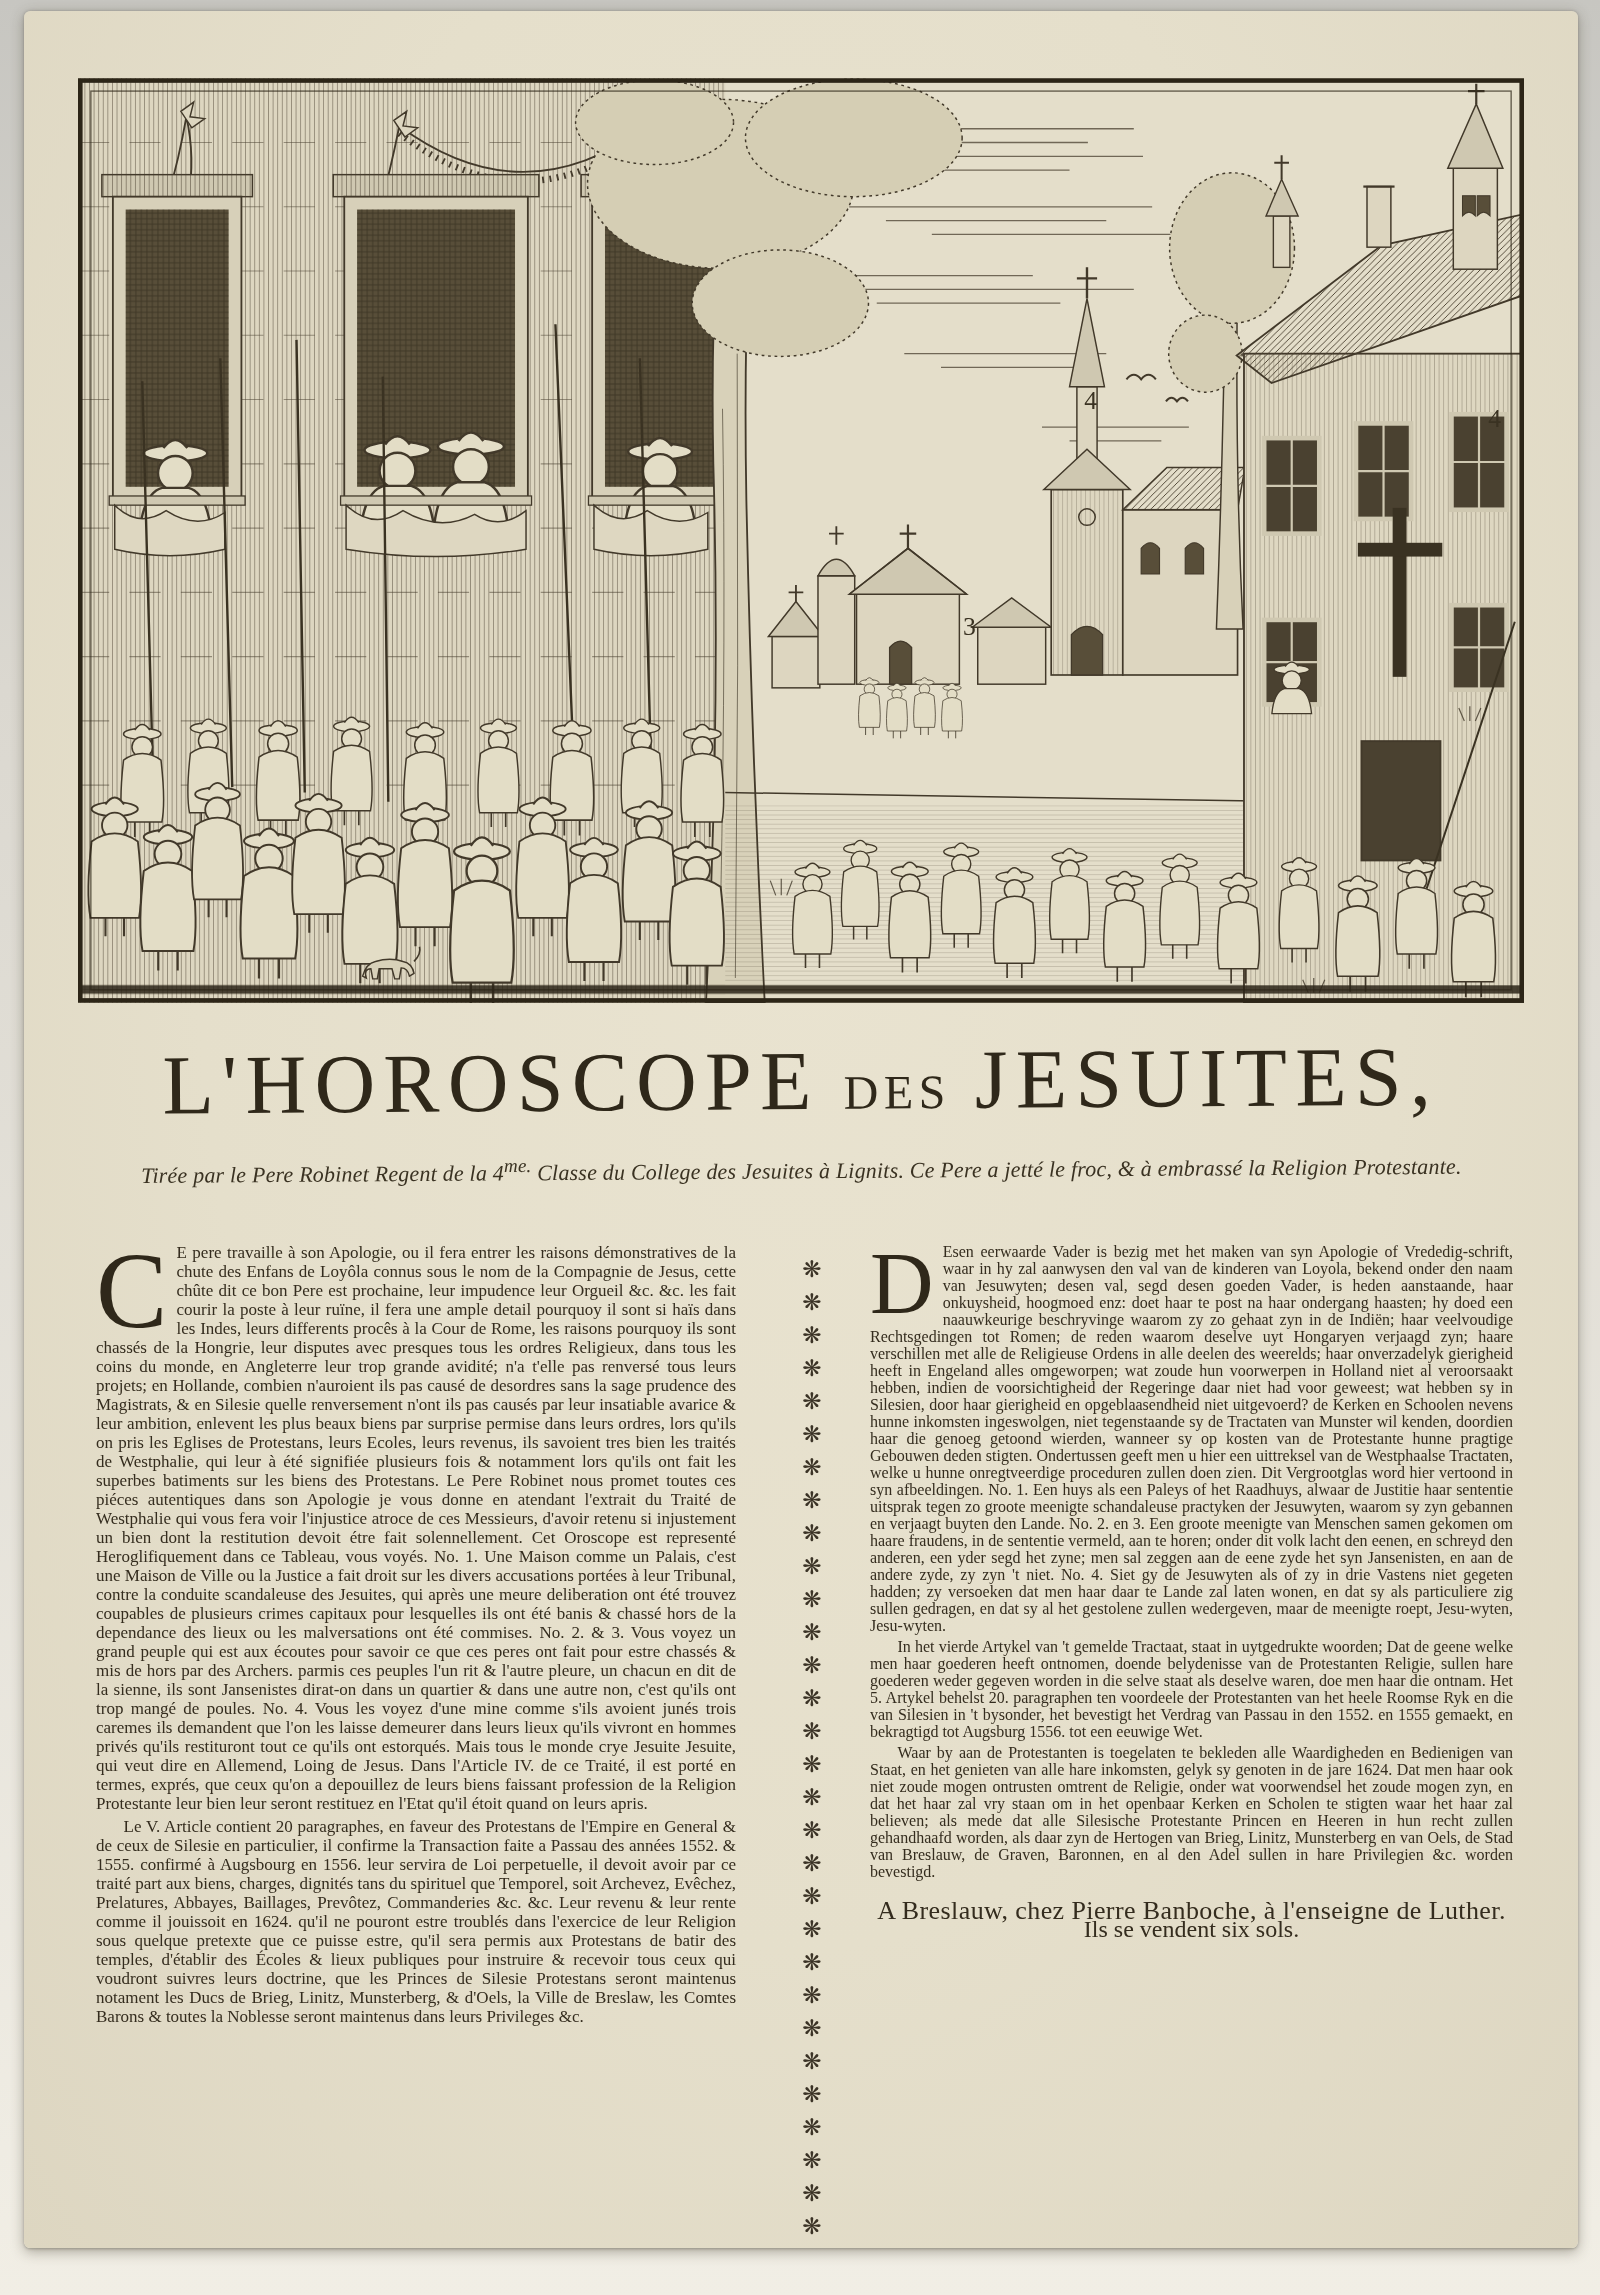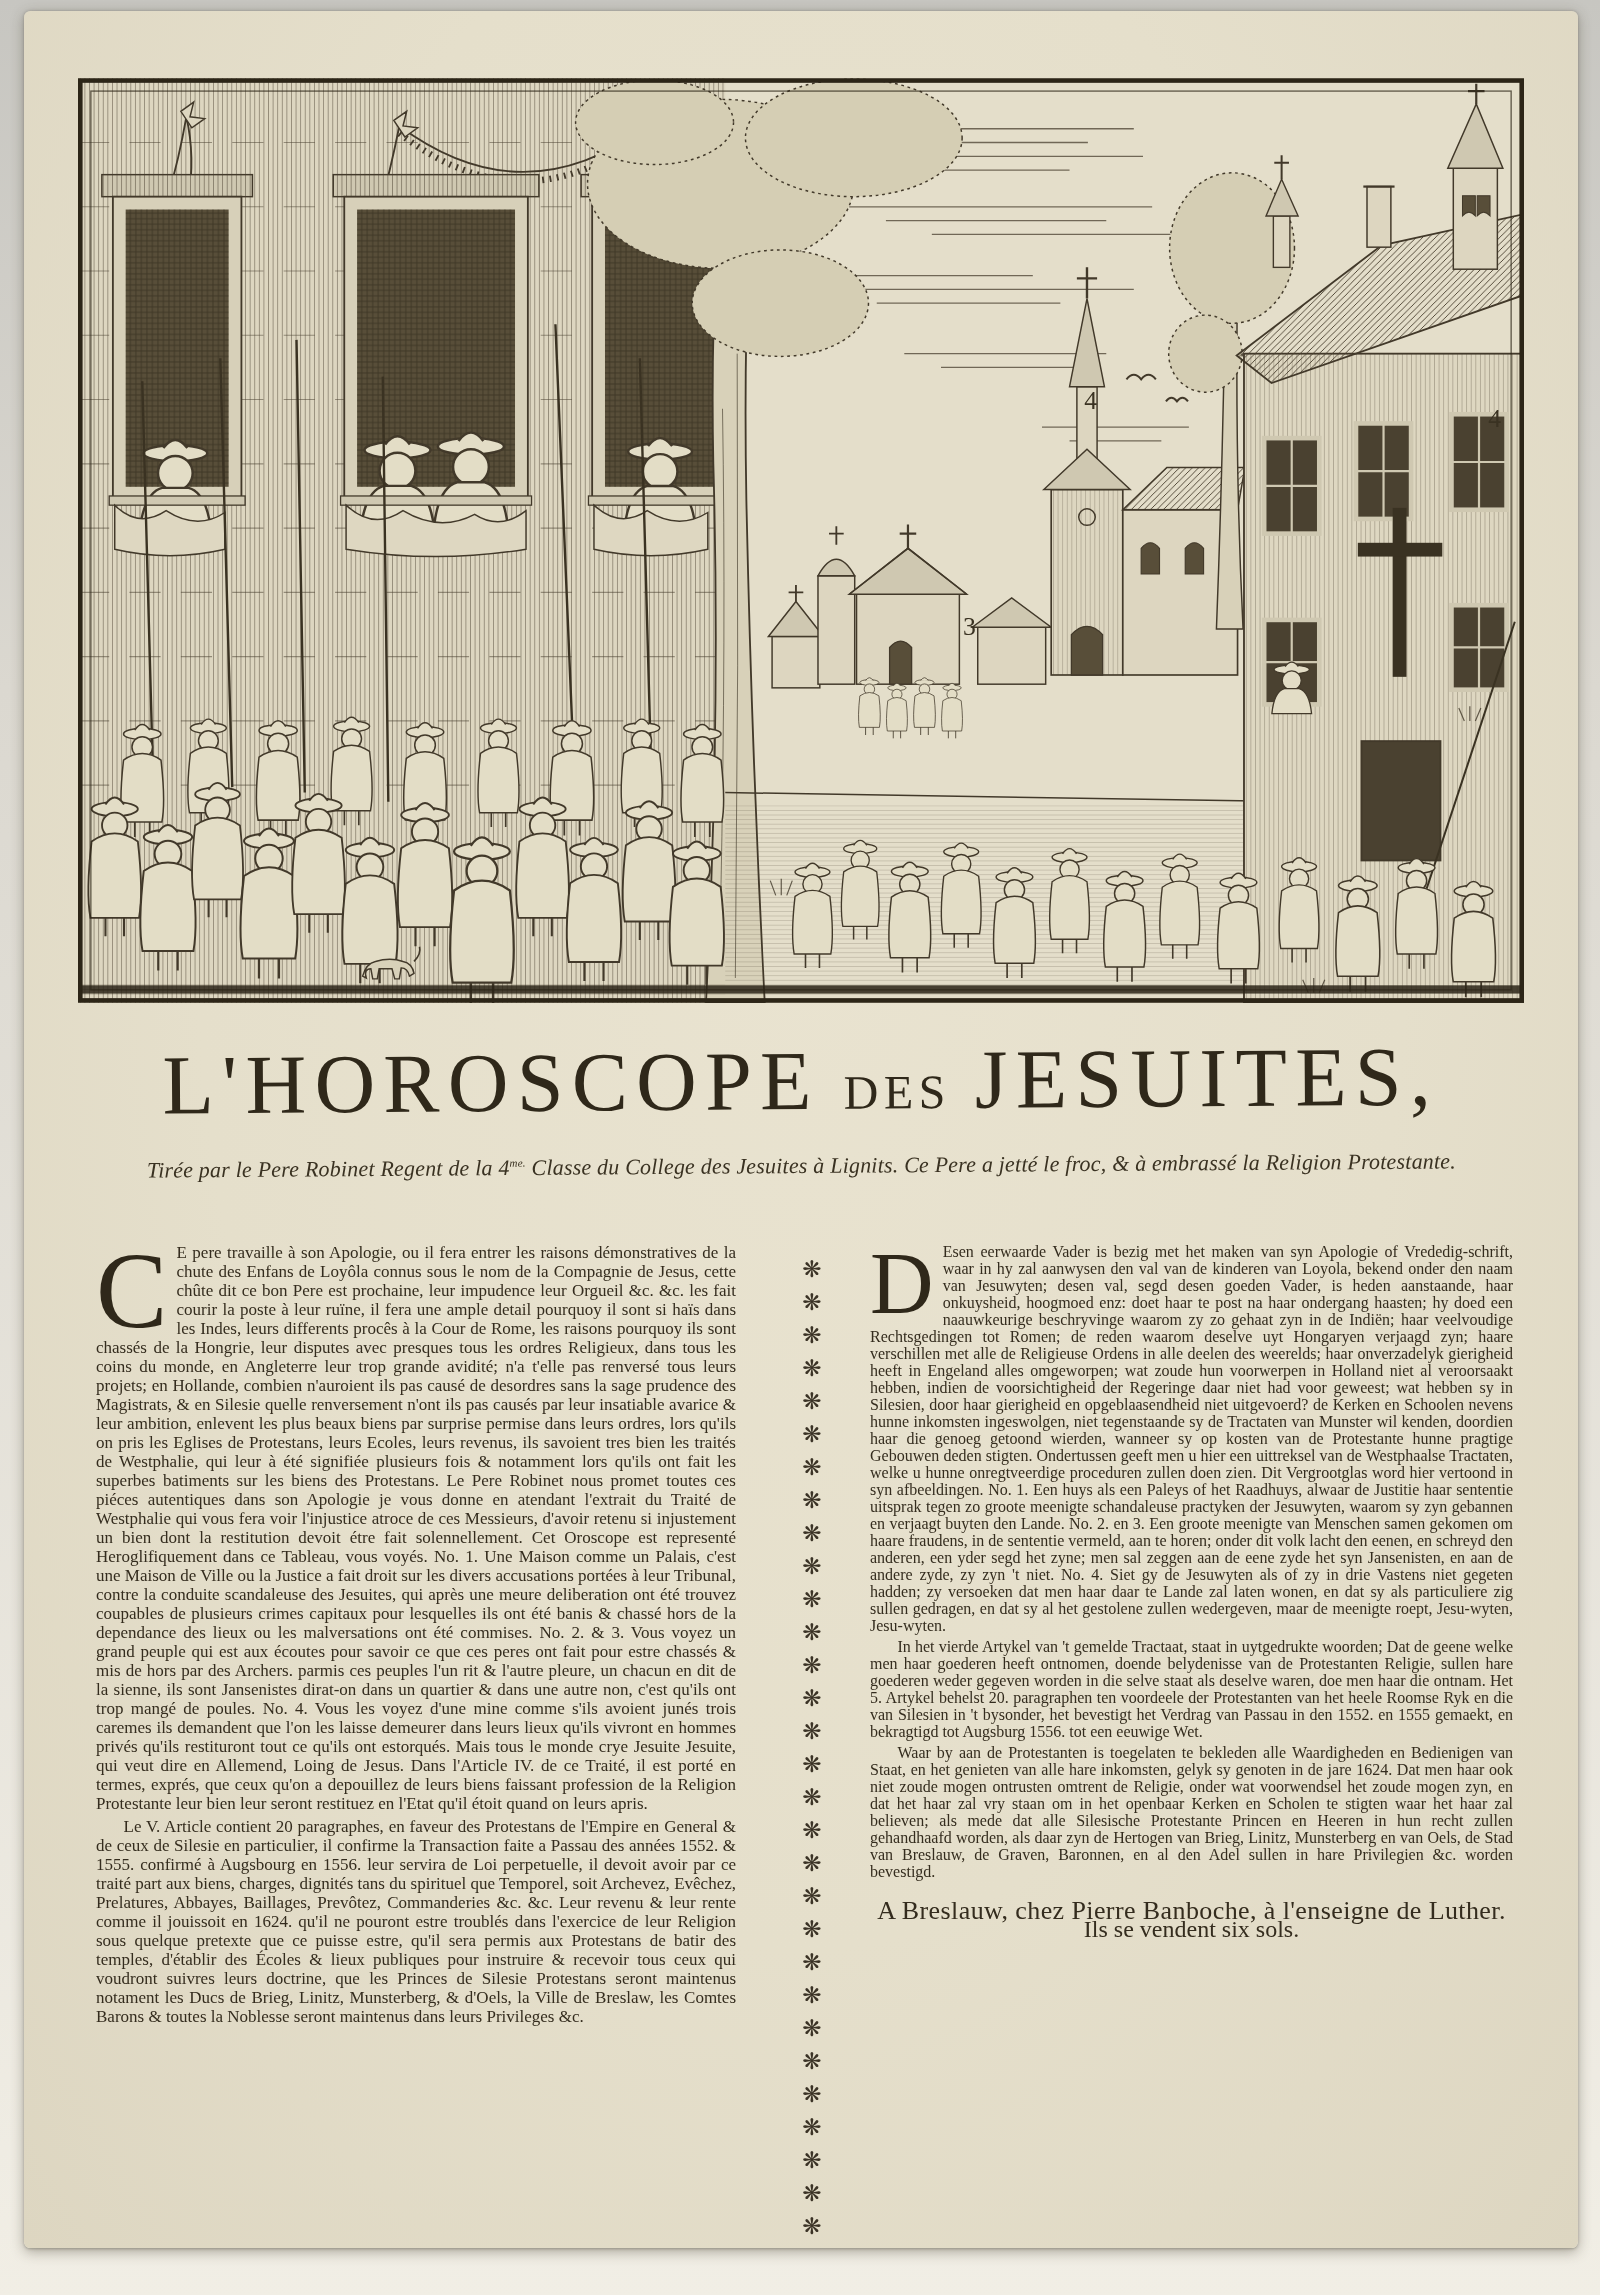--- a/index.html
+++ b/index.html
@@ -14,21 +14,21 @@
     border-radius:6.4px;box-shadow:0 3.7px 13px rgba(60,55,40,.38), 0 0.9px 2.8px rgba(60,55,40,.3);
   }
   
   .engraving{position:absolute;left:54px;top:67px;margin:0;width:1446px;height:925px;}
   .engraving svg{display:block;}
   
   .titleblock{position:absolute;left:0;top:1021px;width:1554px;text-align:center;transform:rotate(-.4deg);}
   .maintitle{font-size:84px;letter-spacing:8.3px;font-weight:400;margin:0;color:#2f281a;white-space:nowrap;}
   .maintitle .t-small{font-size:48px;letter-spacing:5.5px;margin:0 24px;}
   .subtitle{margin:24px 0 0 0;font-size:22px;font-style:italic;letter-spacing:0.2px;white-space:nowrap;color:#3a3222;}
-  .subtitle sup{font-size:11px;}
+  .subtitle sup{font-size:19px;}
   
   .col{position:absolute;top:1232px;text-align:justify;color:#342c1e;}
   .col p{margin:0;}
   .col p + p{text-indent:27.5px;margin-top:4px;}
   .col-left{left:72px;width:640px;font-size:17px;line-height:19px;}
   .col-right{left:846px;width:643px;font-size:16px;line-height:17px;}
   .dropcap{float:left;font-size:107px;line-height:84px;padding:5.5px 9.2px 0 0;color:#2f281a;}
   .col-right .dropcap{font-size:88px;line-height:70px;}
   .divider{
     position:absolute;left:756px;top:1242px;width:64px;text-align:center;

